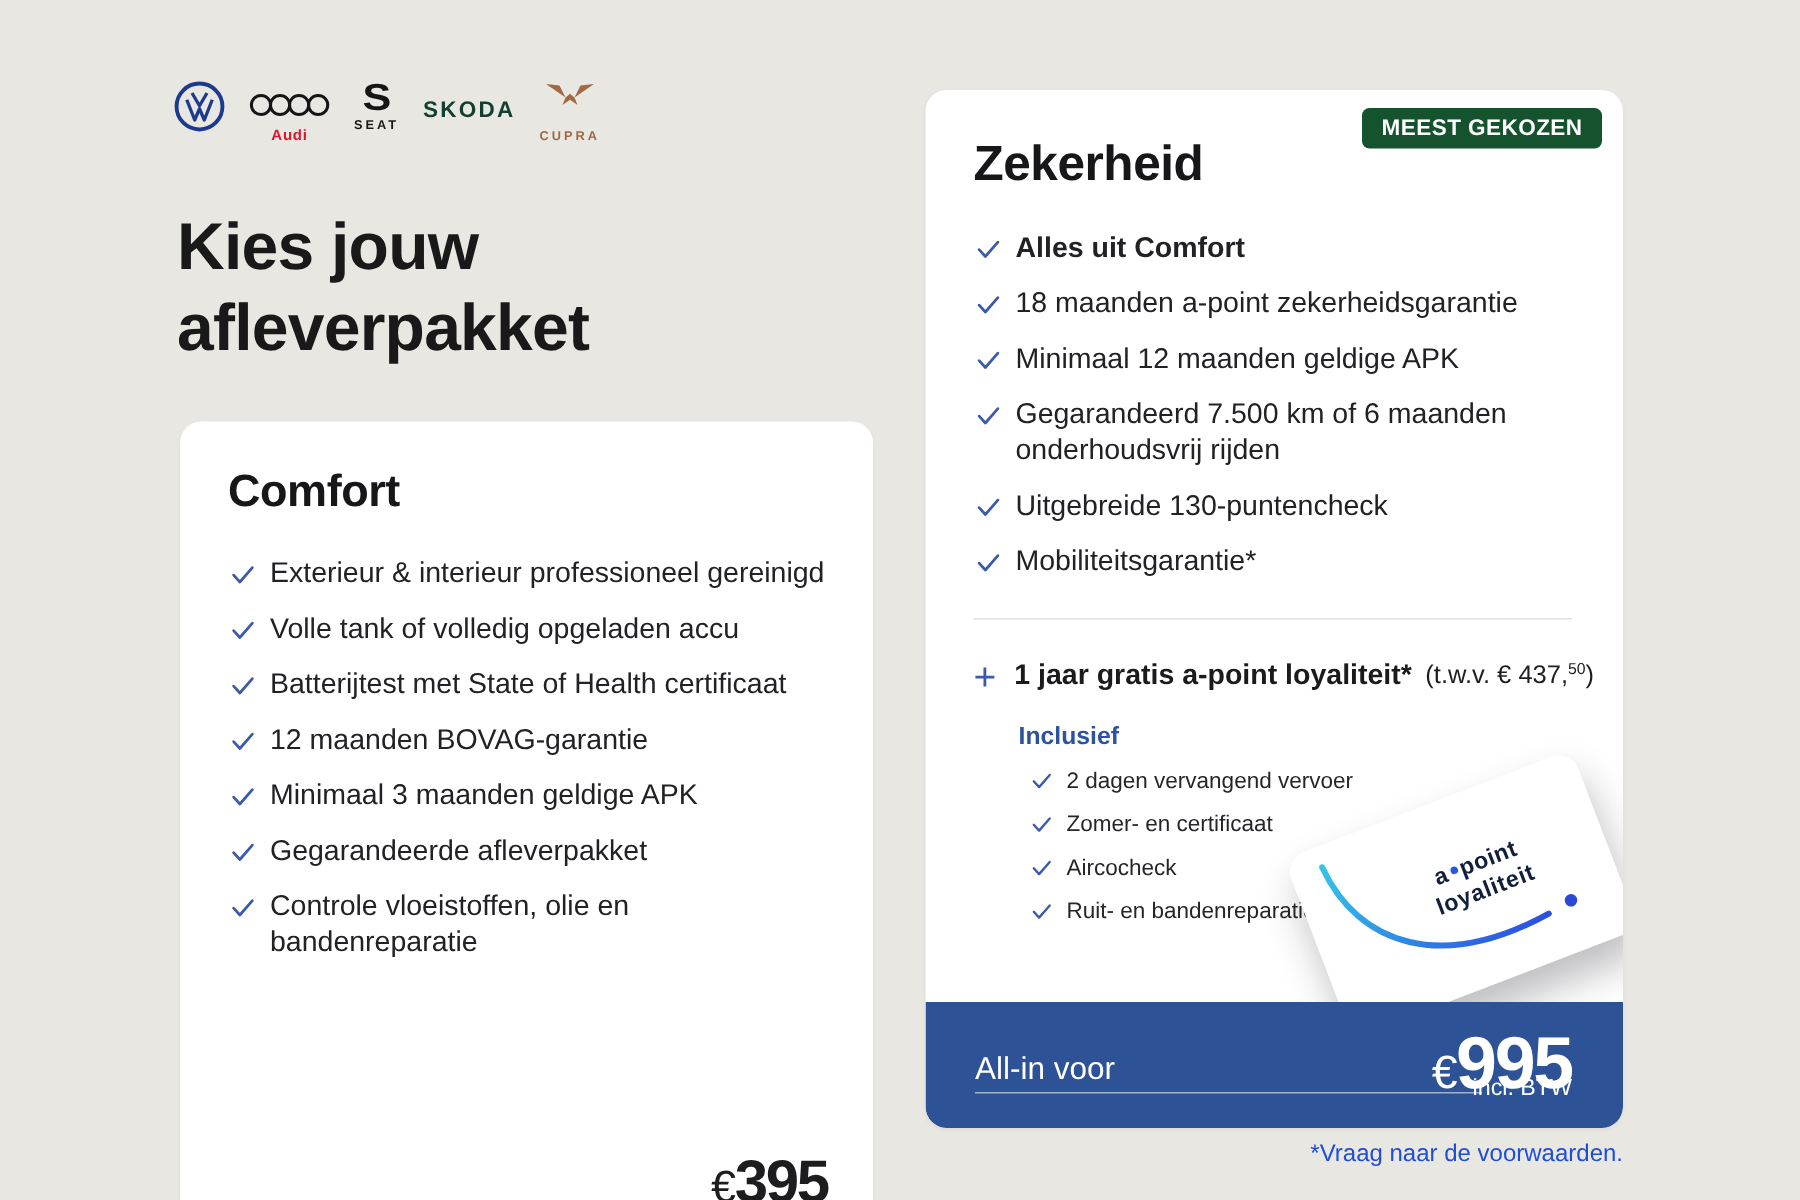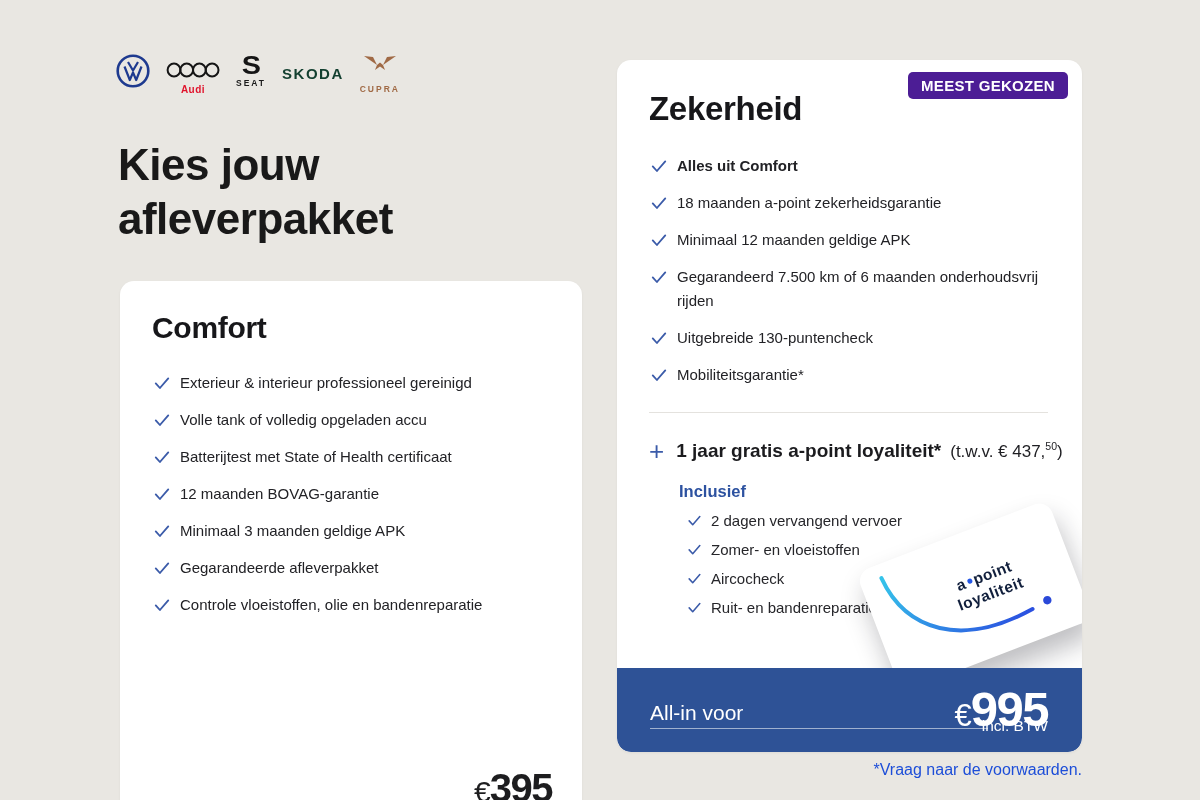--- a/index.html
+++ b/index.html
@@ -35,40 +35,40 @@
     box-shadow:0 1px 3px rgba(0,0,0,.05);
   }
   .card.comfort{left:120px;top:281px;width:462px;height:566px;padding:0;}
   .card.zekerheid{left:617px;top:60px;width:465px;height:692px;overflow:hidden;}
 
   .card-inner{padding:30px 30px 0 32px;}
   .card-title{font-size:30px;font-weight:700;color:#17171a;letter-spacing:-0.3px;}
   .card.zekerheid .card-title{font-size:33px;}
 
   .checklist{display:flex;flex-direction:column;gap:13px;margin-top:26px;}
-  .li{display:flex;align-items:flex-start;font-size:15px;line-height:24px;color:#222226;}
+  .li{display:flex;align-items:flex-start;font-size:19px;line-height:24px;color:#222226;}
   .li .check{flex:0 0 20px;height:20px;margin-right:8px;margin-top:2px;color:#3b5ba9;}
   .li .check svg{width:20px;height:20px;display:block;}
   .li.bold span.txt{font-weight:700;}
   .checklist.small{gap:9px;margin-top:10px;}
   .checklist.small .li{font-size:15px;line-height:20px;color:#26262a;}
   .checklist.small .li .check{flex:0 0 17px;height:17px;margin-right:8px;margin-top:1px;}
   .checklist.small .li .check svg{width:17px;height:17px;}
 
   
   .price-block{position:absolute;right:30px;bottom:16px;text-align:right;}
   .price-line{white-space:nowrap;}
   .price-cur{font-size:30px;font-weight:400;letter-spacing:-1px;}
   .price-amt{font-size:40px;font-weight:700;letter-spacing:-1.5px;}
   .price-note{font-size:15.5px;color:#2a2a2e;margin-top:2px;}
 
   
   .badge{
     position:absolute;top:12px;right:14px;
-    background:#4c1d95;color:#fff;font-size:15px;font-weight:700;
+    background:#14532d;color:#fff;font-size:15px;font-weight:700;
     letter-spacing:.3px;padding:5px 13px;border-radius:5px;
   }
 
   
   .divider{border:none;border-top:1px solid #e4e2de;margin:25px 4px 0 0;}
   .bonus-row{display:flex;align-items:baseline;margin-top:27px;white-space:nowrap;}
   .plus-icon{color:#3b5ba9;font-size:26px;font-weight:400;line-height:20px;margin-right:12px;align-self:center;}
   .bonus-label{font-size:19px;font-weight:700;color:#1b1b1e;}
   .bonus-value{font-size:17px;color:#1e1e22;margin-left:9px;}
   .bonus-value sup{font-size:62%;}
@@ -288,21 +288,21 @@
               </svg>
             </span>
             <span class="txt">2 dagen vervangend vervoer</span>
           </div>
           <div class="li">
             <span class="check">
               <svg viewBox="0 0 24 24">
                 <path d="M4.5 12.5l5 5.5L19.5 6.5" fill="none" stroke="currentColor" stroke-width="2.2" stroke-linecap="round" stroke-linejoin="round"></path>
               </svg>
             </span>
-            <span class="txt">Zomer- en vloeistoffen</span>
+            <span class="txt">Zomer- en certificaat</span>
           </div>
           <div class="li">
             <span class="check">
               <svg viewBox="0 0 24 24">
                 <path d="M4.5 12.5l5 5.5L19.5 6.5" fill="none" stroke="currentColor" stroke-width="2.2" stroke-linecap="round" stroke-linejoin="round"></path>
               </svg>
             </span>
             <span class="txt">Aircocheck</span>
           </div>
           <div class="li">

